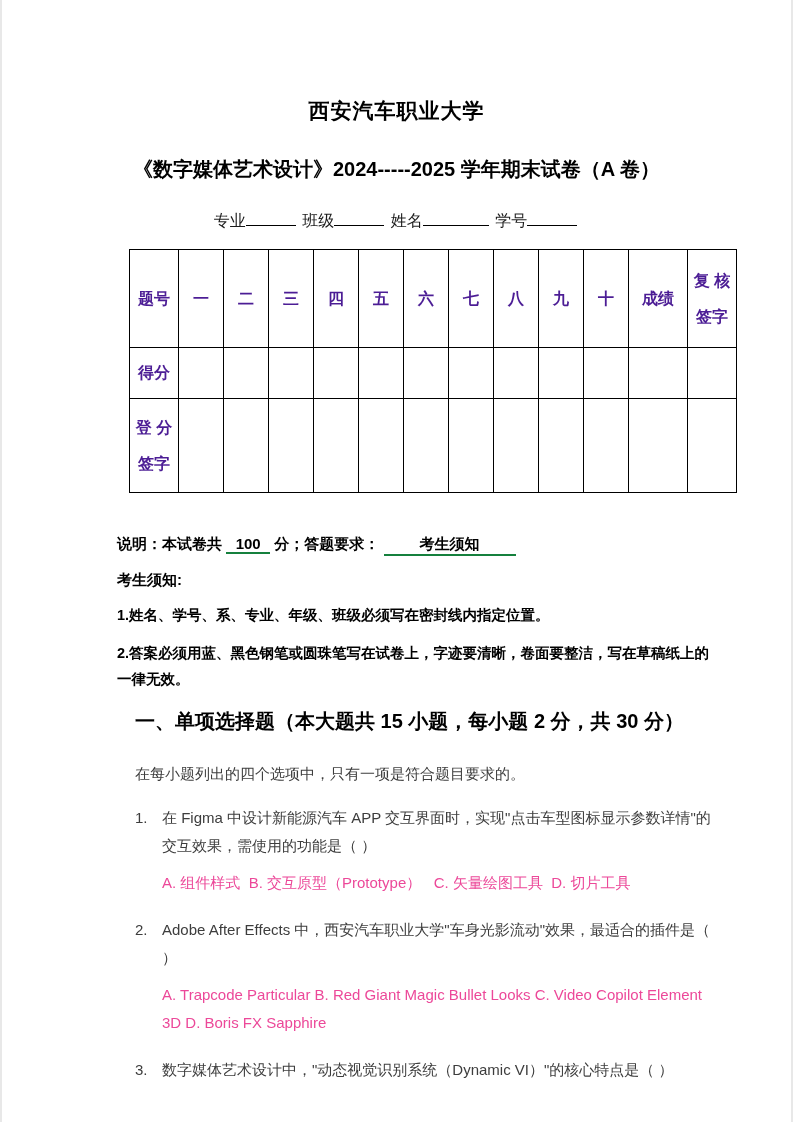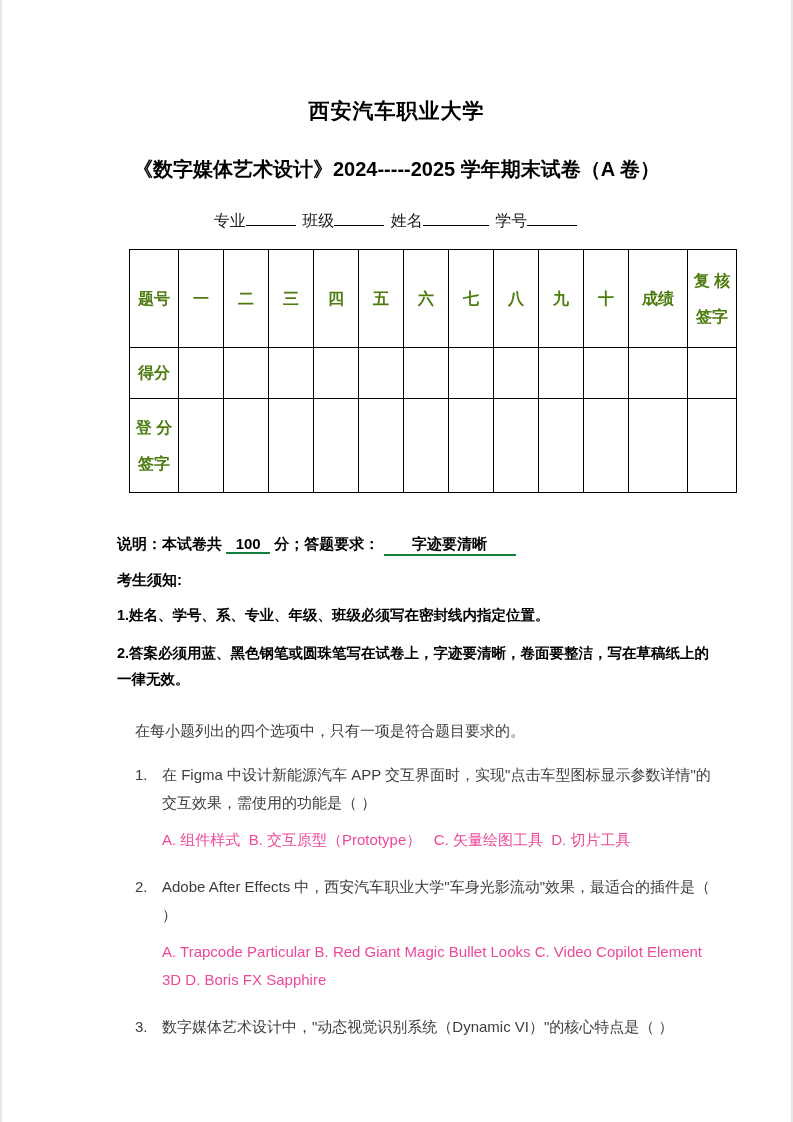--- a/index.html
+++ b/index.html
@@ -41,21 +41,21 @@
   .score-table {
     margin:17px 0 0 127px;
     border-collapse:collapse;
     table-layout:fixed;
     width:608px;
   }
   .score-table td {
     border:1.5px solid #000;
     text-align:center;
     vertical-align:middle;
-    font-size:16px; font-weight:bold; color:#4d7c0f;
+    font-size:16px; font-weight:bold; color:#4c1d95;
     white-space:pre-line;
     line-height:2.2;
     padding:0 2px;
   }
   .row-header { height:98px; }
   .row-score  { height:51px; }
   .row-sign   { height:94px; }
   .note {
     margin:42px 0 0 115px;
     font-size:15px; font-weight:bold; color:#000;
@@ -189,27 +189,28 @@
       <td></td>
           <td></td>
     </tr>
   </tbody>
     </table>
 
   <p class="note">
     <span>说明：本试卷共</span>
     <span class="underlined points">100</span>
     <span>分；答题要求：</span>
-    <span class="underlined requirement">字迹要清晰</span>
+    <span class="underlined requirement">考生须知</span>
   </p>
 
   <p class="notice-title">考生须知:</p>
   <p class="notice-item">1.姓名、学号、系、专业、年级、班级必须写在密封线内指定位置。</p>
   <p class="notice-item">2.答案必须用蓝、黑色钢笔或圆珠笔写在试卷上，字迹要清晰，卷面要整洁，写在草稿纸上的一律无效。</p>
 
+  <p class="section-heading">一、单项选择题（本大题共 15 小题，每小题 2 分，共 30 分）</p>
   <p class="section-intro">在每小题列出的四个选项中，只有一项是符合题目要求的。</p>
 
   <div class="question">
     <span class="q-num">1.</span>
     <div class="q-body">
       <p class="q-text">在 Figma 中设计新能源汽车 APP 交互界面时，实现"点击车型图标显示参数详情"的交互效果，需使用的功能是（ ）</p>
       <p class="q-options">A. 组件样式  B. 交互原型（Prototype）   C. 矢量绘图工具  D. 切片工具</p>
     </div>
   </div>
 

